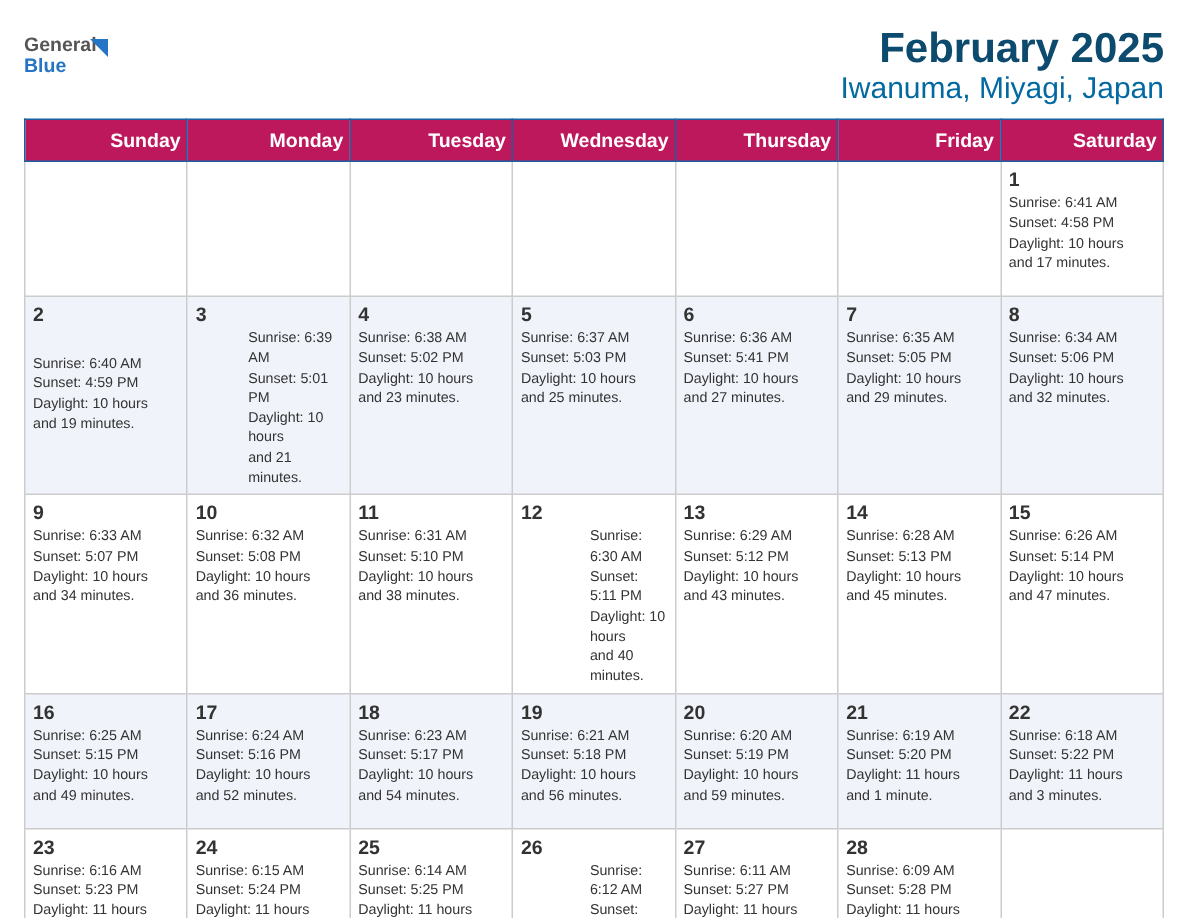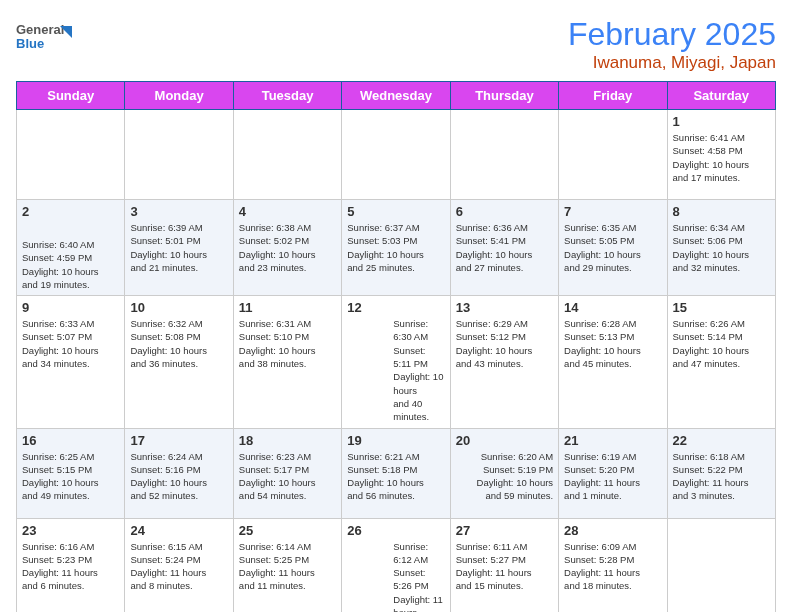--- a/index.html
+++ b/index.html
@@ -17,39 +17,39 @@
       margin-bottom: 8px;
     }
     .logo-wrapper {
       display: flex;
       align-items: center;
     }
     .title-block {
       text-align: right;
     }
     .month-title {
-      font-size: 32px;
-      font-weight: normal;
-      color: #3b82f6;
+      font-size: 28px;
+      font-weight: bold;
+      color: #0c4a6e;
     }
     .location {
-      font-size: 17px;
-      color: #c2410c;
+      font-size: 20px;
+      color: #0369a1;
     }
     .calendar {
       width: 100%;
       border-collapse: collapse;
       border: 1px solid #ccc;
     }
     .calendar th {
-      background-color: #d946ef;
+      background-color: #be185d;
       color: #fff;
       font-size: 13px;
       padding: 6px 4px;
-      text-align: center;
+      text-align: right;
       border: 1px solid #1a5fa0;
     }
     .calendar td {
       vertical-align: top;
       border: 1px solid #ccc;
       padding: 4px 5px;
       width: calc(100%/7);
       min-height: 80px;
       height: 90px;
       font-size: 10px;
@@ -129,21 +129,21 @@
       <tr class="row-alt">
         <td>
           <span class="day-number">2</span>
           <div class="day-info" style="white-space: pre-line; margin-top: 19px;">Sunrise: 6:40 AM
 Sunset: 4:59 PM
 Daylight: 10 hours
 and 19 minutes.</div>
         </td>
         <td>
           <span class="day-number">3</span>
-          <div class="day-info" style="white-space: pre-line;">Sunrise: 6:39 AM
+          <div class="day-info" style="white-space: pre-line; margin-left: 35px;">Sunrise: 6:39 AM
 Sunset: 5:01 PM
 Daylight: 10 hours
 and 21 minutes.</div>
         </td>
         <td>
           <span class="day-number">4</span>
           <div class="day-info" style="white-space: pre-line;">Sunrise: 6:38 AM
 Sunset: 5:02 PM
 Daylight: 10 hours
 and 23 minutes.</div>
@@ -252,21 +252,21 @@
         </td>
         <td>
           <span class="day-number">19</span>
           <div class="day-info" style="white-space: pre-line;">Sunrise: 6:21 AM
 Sunset: 5:18 PM
 Daylight: 10 hours
 and 56 minutes.</div>
         </td>
         <td>
           <span class="day-number">20</span>
-          <div class="day-info" style="white-space: pre-line; text-align: right;">Sunrise: 6:20 AM
+          <div class="day-info" style="white-space: pre-line;">Sunrise: 6:20 AM
 Sunset: 5:19 PM
 Daylight: 10 hours
 and 59 minutes.</div>
         </td>
         <td>
           <span class="day-number">21</span>
           <div class="day-info" style="white-space: pre-line;">Sunrise: 6:19 AM
 Sunset: 5:20 PM
 Daylight: 11 hours
 and 1 minute.</div>

